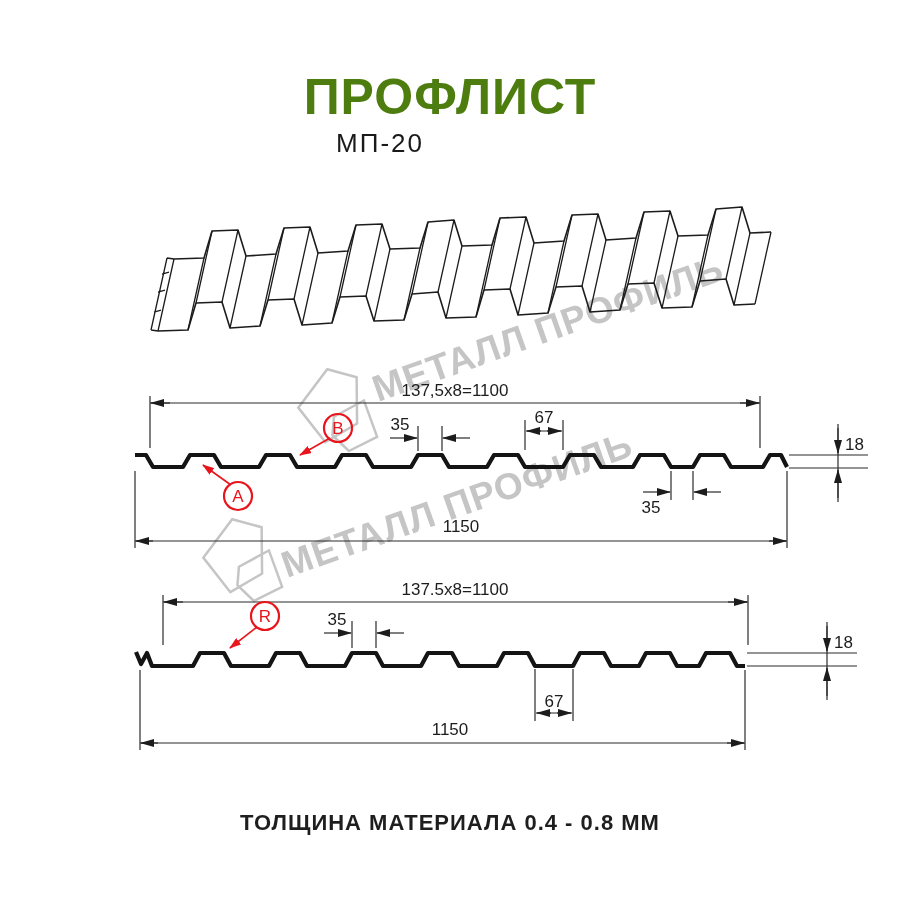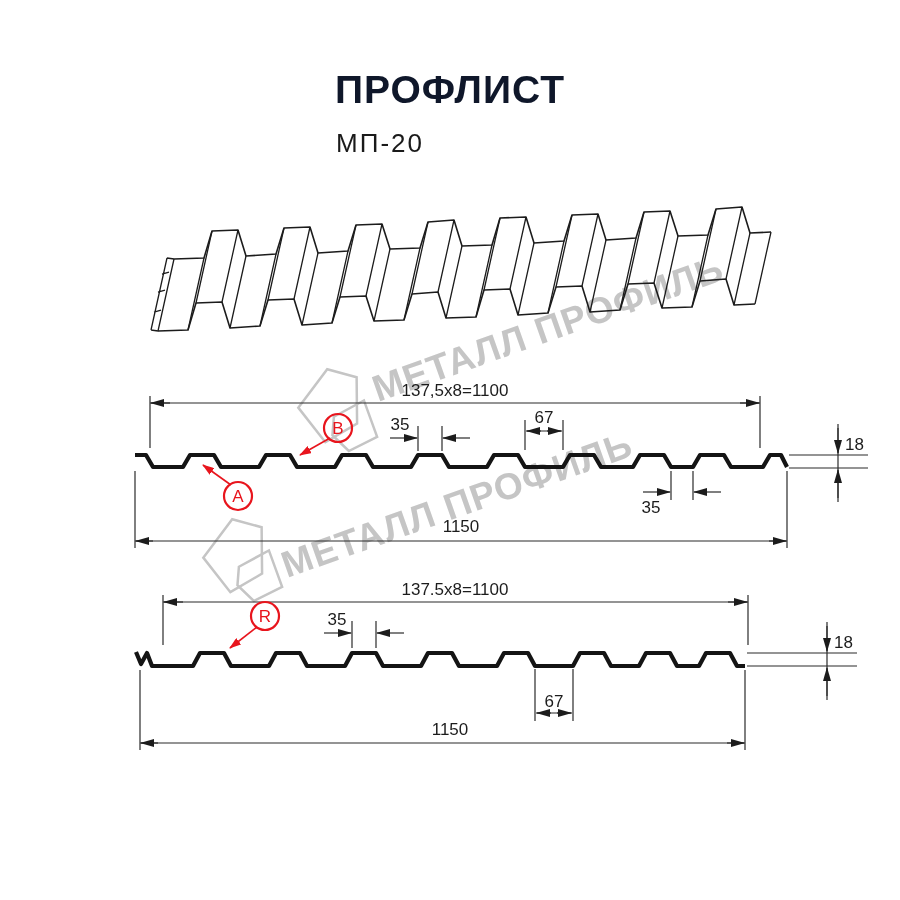--- a/index.html
+++ b/index.html
@@ -2,21 +2,21 @@
 <html><head>
 <meta charset="utf-8">
 <style>
   html,body{margin:0;padding:0;background:#ffffff;}
   .stage{
     position:relative;width:900px;height:900px;background:#ffffff;
     font-family:"Liberation Sans",sans-serif;overflow:hidden;
   }
   .title{
     position:absolute;top:68px;left:0;width:900px;text-align:center;
-    font-size:39px;font-weight:700;letter-spacing:1px;color:#0f172a;
+    font-size:50px;font-weight:700;letter-spacing:1px;color:#4d7c0f;
   }
   .subtitle{
     position:absolute;top:128px;left:0;width:760px;text-align:center;
     font-size:26px;font-weight:400;letter-spacing:2px;color:#1a1a1a;
   }
   .footer{
     position:absolute;top:810px;left:0;width:900px;text-align:center;
     font-size:22px;font-weight:700;letter-spacing:1px;color:#1e1e1e;
   }
   svg text{font-family:"Liberation Sans",sans-serif;}
@@ -205,13 +205,14 @@
       <text class="dimtxt" x="450" y="735" text-anchor="middle">1150</text>
 
       <g stroke="#e8151d" fill="none" stroke-width="2.2">
         <circle cx="265" cy="616" r="14"></circle>
         <line x1="257" y1="627" x2="230" y2="648" marker-end="url(#arrR)" stroke-width="1.6"></line>
       </g>
       <text class="redtxt" x="265" y="622" text-anchor="middle">R</text>
     </g>
   </svg>
 
+  <div class="footer">ТОЛЩИНА МАТЕРИАЛА 0.4 - 0.8 ММ</div>
 </div>
 
 </body></html>

